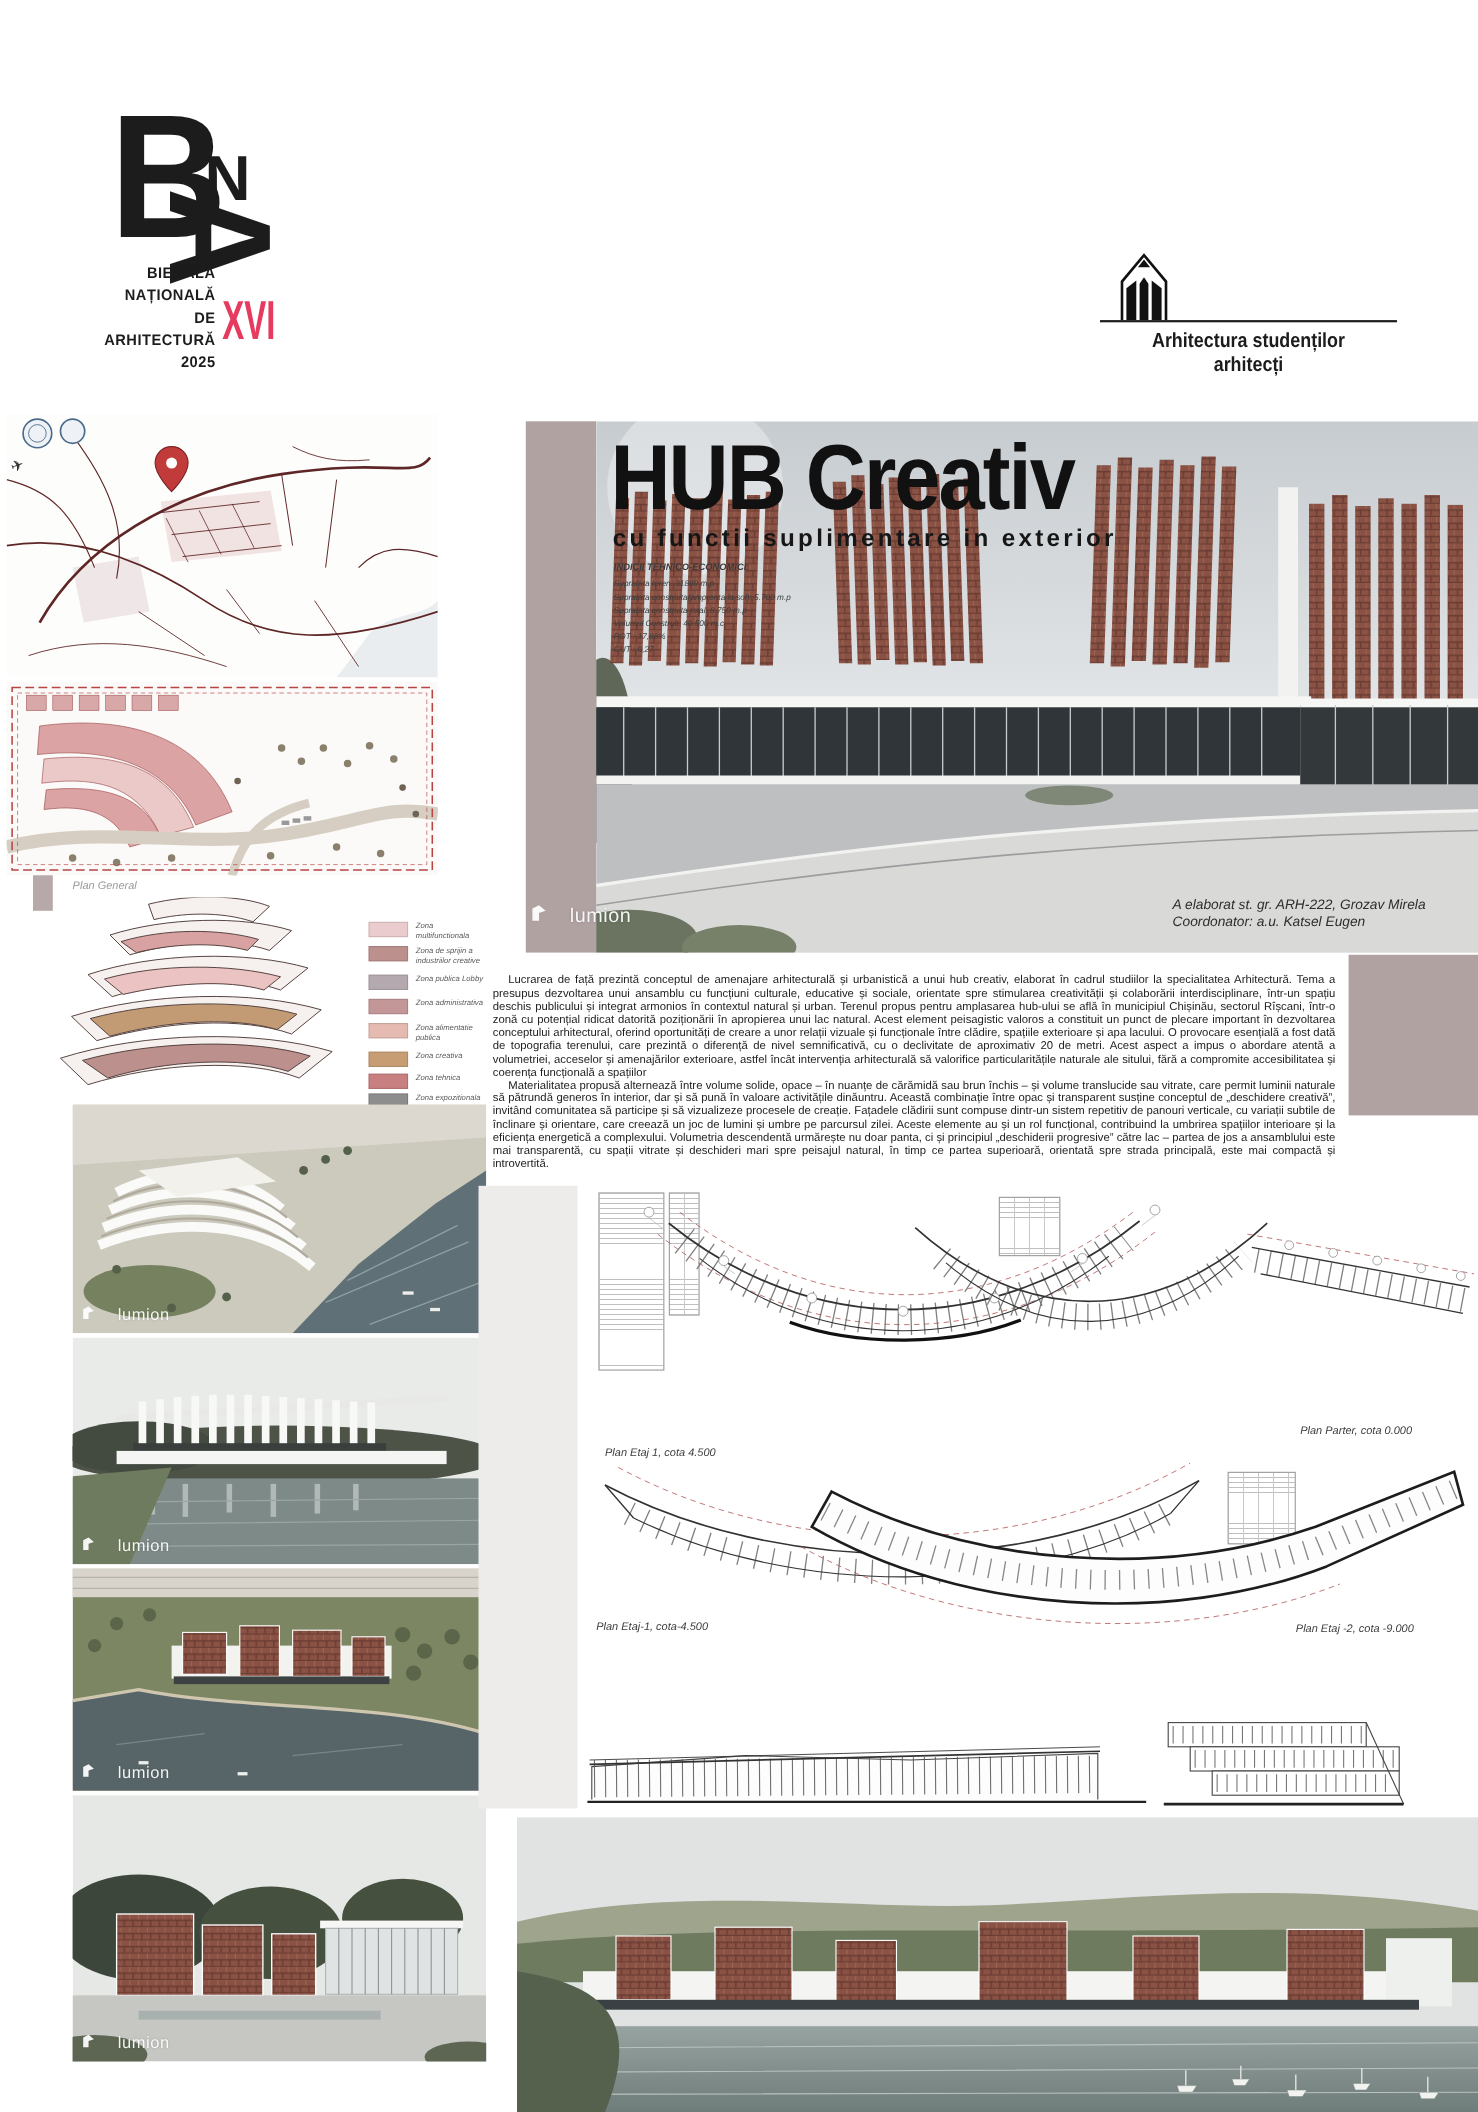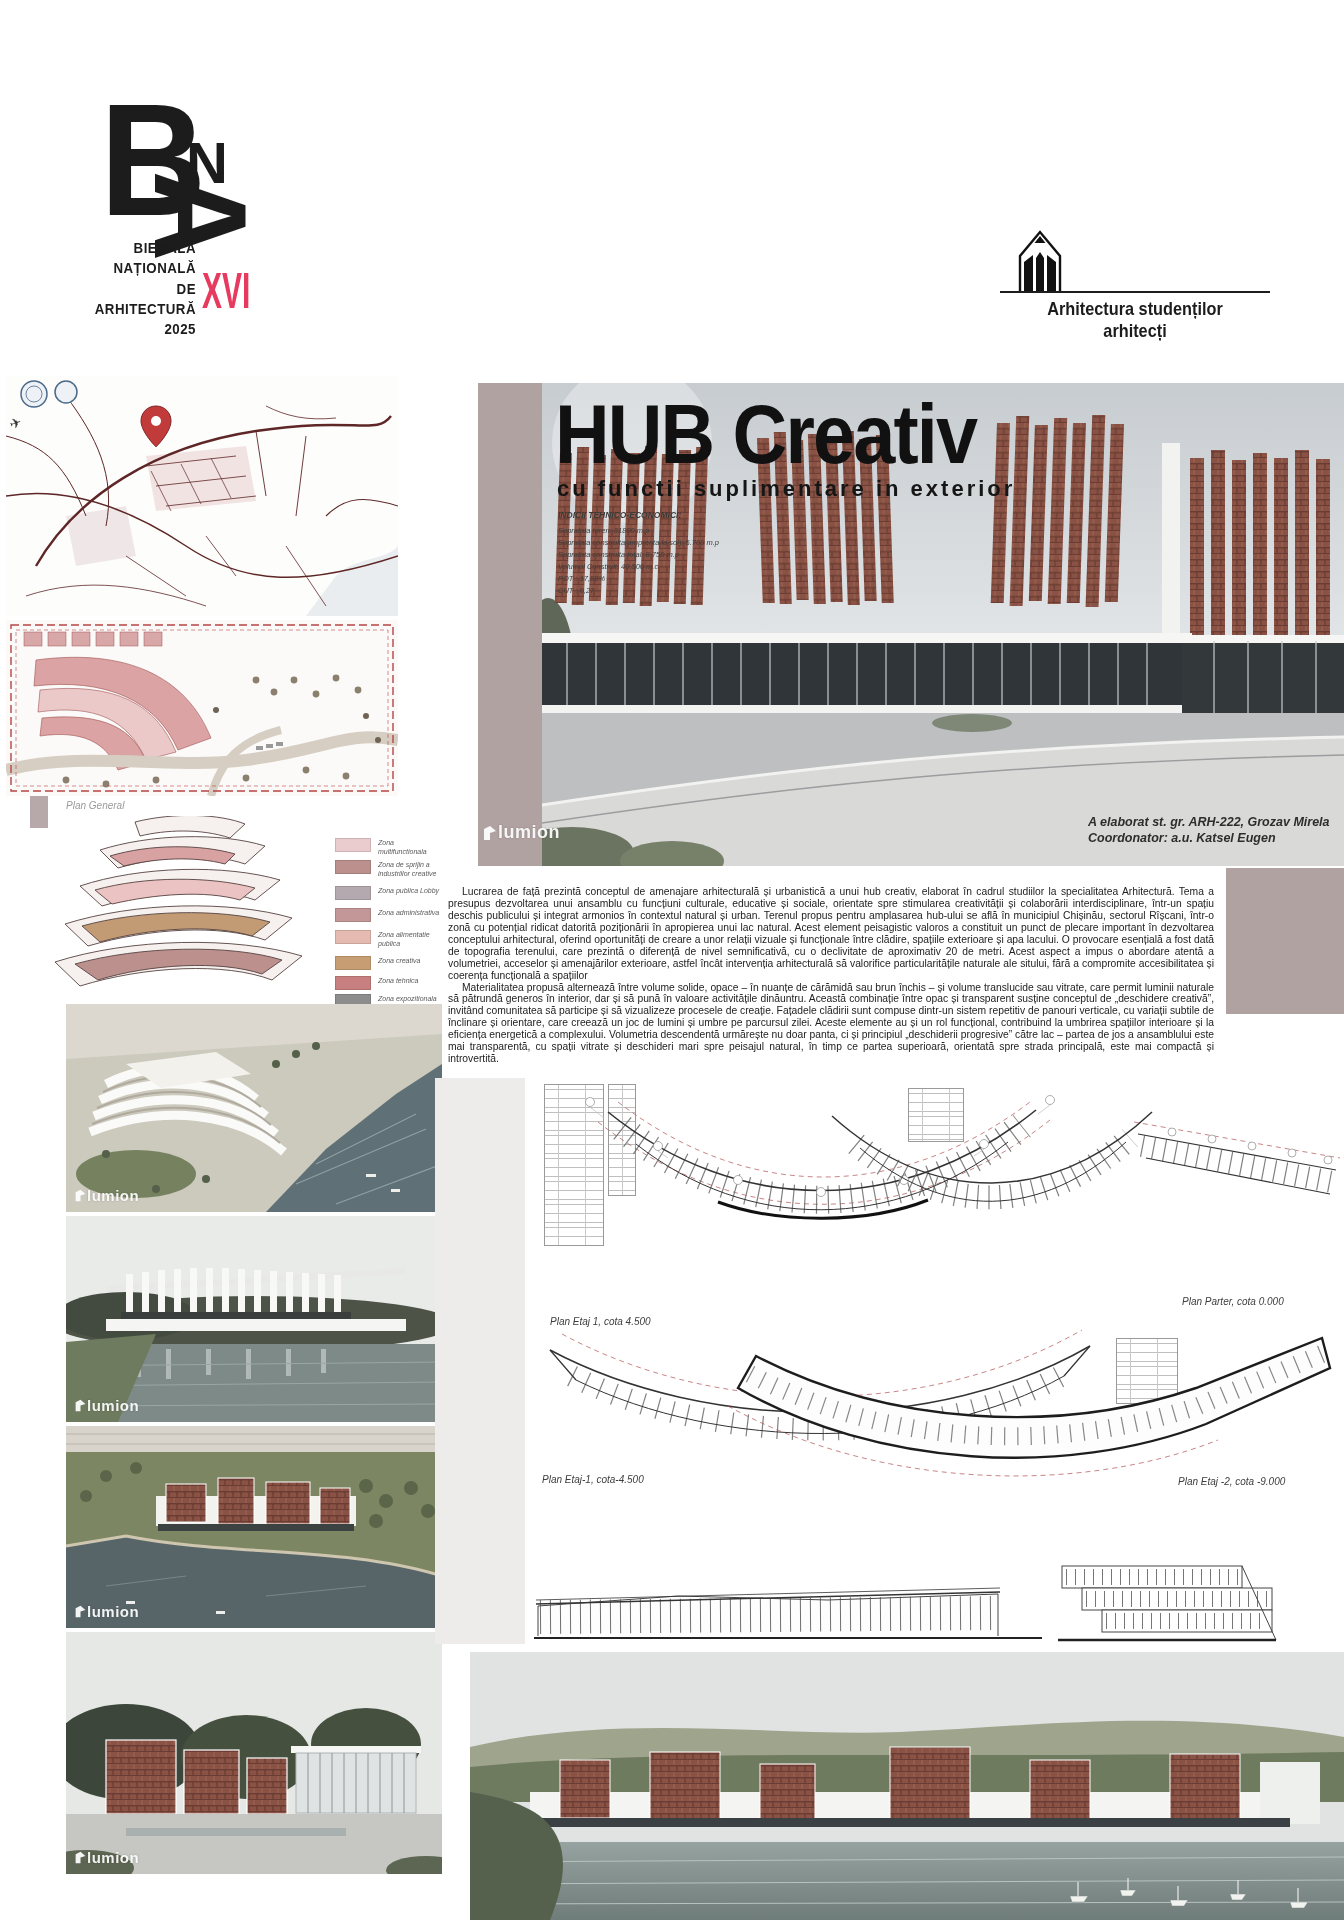--- a/index.html
+++ b/index.html
@@ -24,22 +24,22 @@
   .desc{width:766px;font-size:10.3px;line-height:1.16;text-align:justify;color:#222;}
   .desc p{margin:0;text-indent:14px;}
   
   .legend-row{display:flex;gap:7px;align-items:flex-start;width:108px;}
   .sw{width:34px;height:12px;flex:0 0 auto;border:1px solid rgba(0,0,0,.12);}
   .lg{font-style:italic;font-size:7px;line-height:1.3;color:#5a5a5a;width:62px;}
   
   .plan-label{font-style:italic;font-size:10px;color:#3d3d3d;}
   .plan-label.gray{color:#9a9a9a;}
   
-  .wm{display:flex;align-items:center;gap:0;color:rgba(255,255,255,.93);
-      font-weight:700;font-size:15px;letter-spacing:.5px;text-shadow:0 0 2px rgba(0,0,0,.25);}
+  .wm{display:flex;align-items:flex-start;gap:20px;color:rgba(255,255,255,.93);
+      font-weight:400;font-size:15px;letter-spacing:.5px;text-shadow:0 0 2px rgba(0,0,0,.25);}
   .wm.big{font-size:18px;}
   .wm .wicon{display:inline-block;}
   
   .mauve{background:#b1a2a2;}
   .sched{border:1px solid #9a9a9a;
      background:
        repeating-linear-gradient(90deg,transparent 0 13px,#c9c9c9 13px 13.6px),
        repeating-linear-gradient(180deg,#fff 0 4px,#bfbfbf 4px 4.6px);}
   svg{display:block;}
 </style>
@@ -422,21 +422,21 @@
   <div class="abs subtitle" style="left:557px;top:476px;">cu functii suplimentare in exterior</div>
   <div class="abs" style="left:558px;top:510px;width:170px;">
     <div class="idx-h">INDICII TEHNICO-ECONOMICI:</div>
     <div class="idx-row">Suprafata teren: 31880 m.p</div>
     <div class="idx-row">Suprafata construita(amprenta la sol): 5.700 m.p</div>
     <div class="idx-row">Suprafata construita total: 8.750 m.p</div>
     <div class="idx-row">Volumul Construit: 40.500 m.c</div>
     <div class="idx-row">POT : 17,88%</div>
     <div class="idx-row">CUT : 0,27</div>
   </div>
-  <div class="abs credits" style="left:1088px;top:814px;font-weight:bold;">
+  <div class="abs credits" style="left:1066px;top:814px;">
     <div>A elaborat  st. gr. ARH-222, Grozav Mirela</div>
     <div>Coordonator: a.u. Katsel Eugen</div>
   </div>
   <div class="wm big abs" style="left:482px;top:822px;">
     <svg class="wicon" width="16" height="16" viewBox="0 0 16 16">
         <polygon points="2,15 2,4 8,1 14,6 8,8 8,15" fill="rgba(255,255,255,.93)"></polygon>
       </svg>
     <span>lumion</span>
   </div>
 

